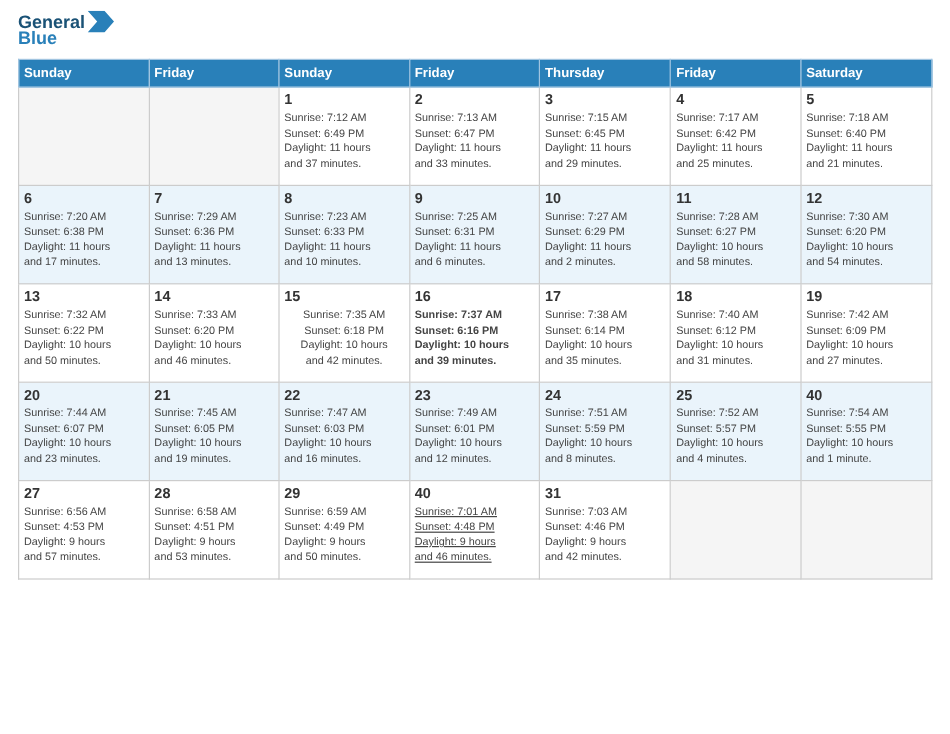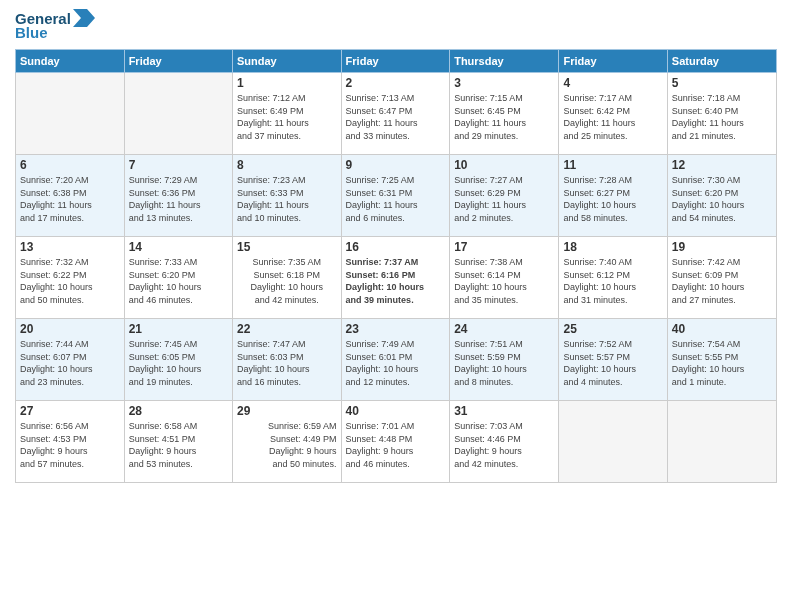--- a/index.html
+++ b/index.html
@@ -319,28 +319,28 @@
           </td>
           <td>
             <div class="day-number">28</div>
             <div class="day-info" style="white-space: pre-line;">Sunrise: 6:58 AM
 Sunset: 4:51 PM
 Daylight: 9 hours
 and 53 minutes.</div>
           </td>
           <td>
             <div class="day-number">29</div>
-            <div class="day-info" style="white-space: pre-line; text-align: right;">Sunrise: 6:59 AM
+            <div class="day-info" style="white-space: pre-line;">Sunrise: 6:59 AM
 Sunset: 4:49 PM
 Daylight: 9 hours
 and 50 minutes.</div>
           </td>
           <td>
             <div class="day-number">40</div>
-            <div class="day-info" style="white-space: pre-line;">Sunrise: 7:01 AM
+            <div class="day-info" style="white-space: pre-line; text-decoration: underline;">Sunrise: 7:01 AM
 Sunset: 4:48 PM
 Daylight: 9 hours
 and 46 minutes.</div>
           </td>
           <td>
             <div class="day-number">31</div>
             <div class="day-info" style="white-space: pre-line;">Sunrise: 7:03 AM
 Sunset: 4:46 PM
 Daylight: 9 hours
 and 42 minutes.</div>

